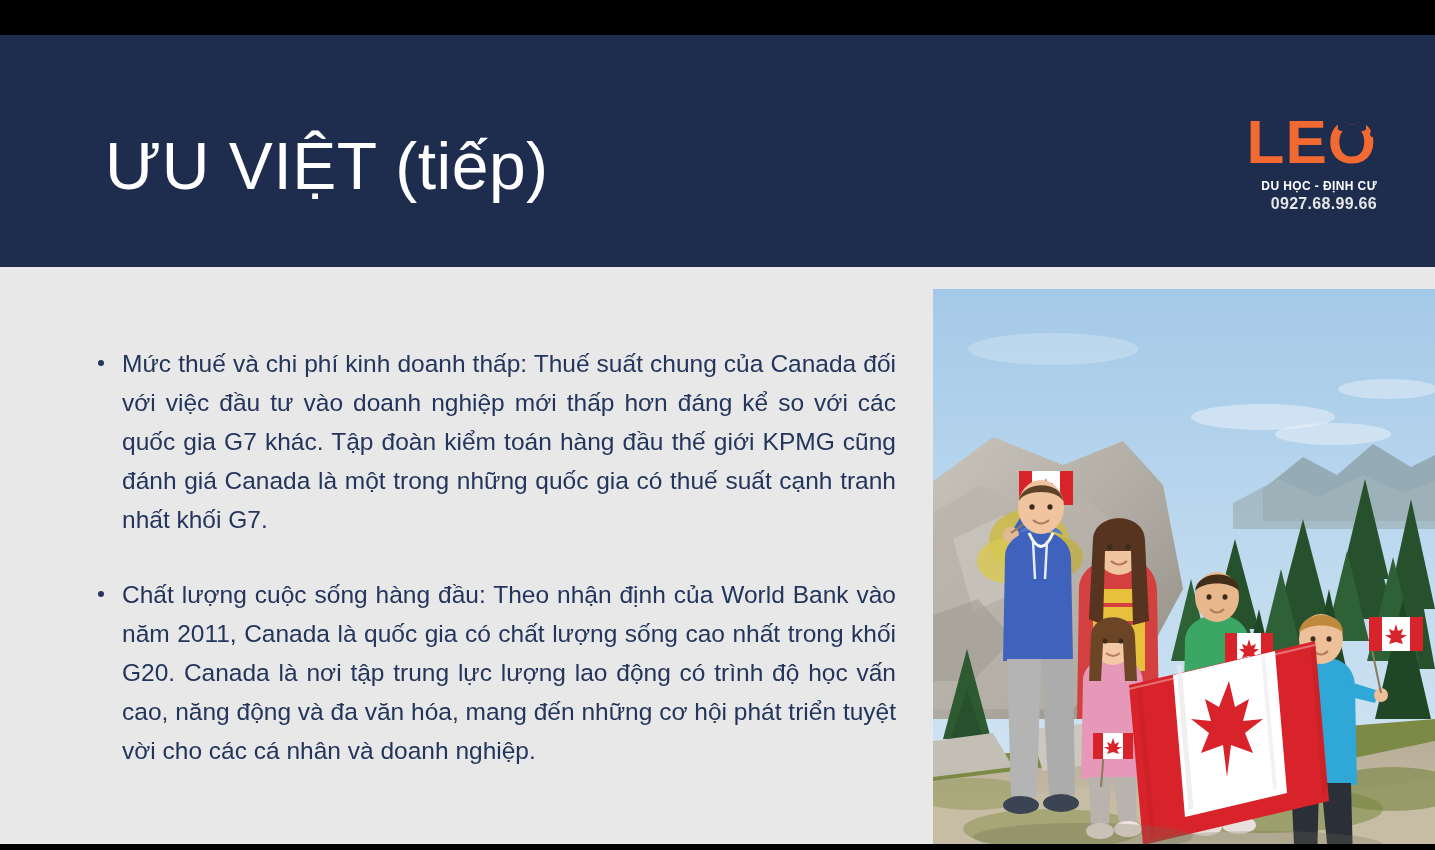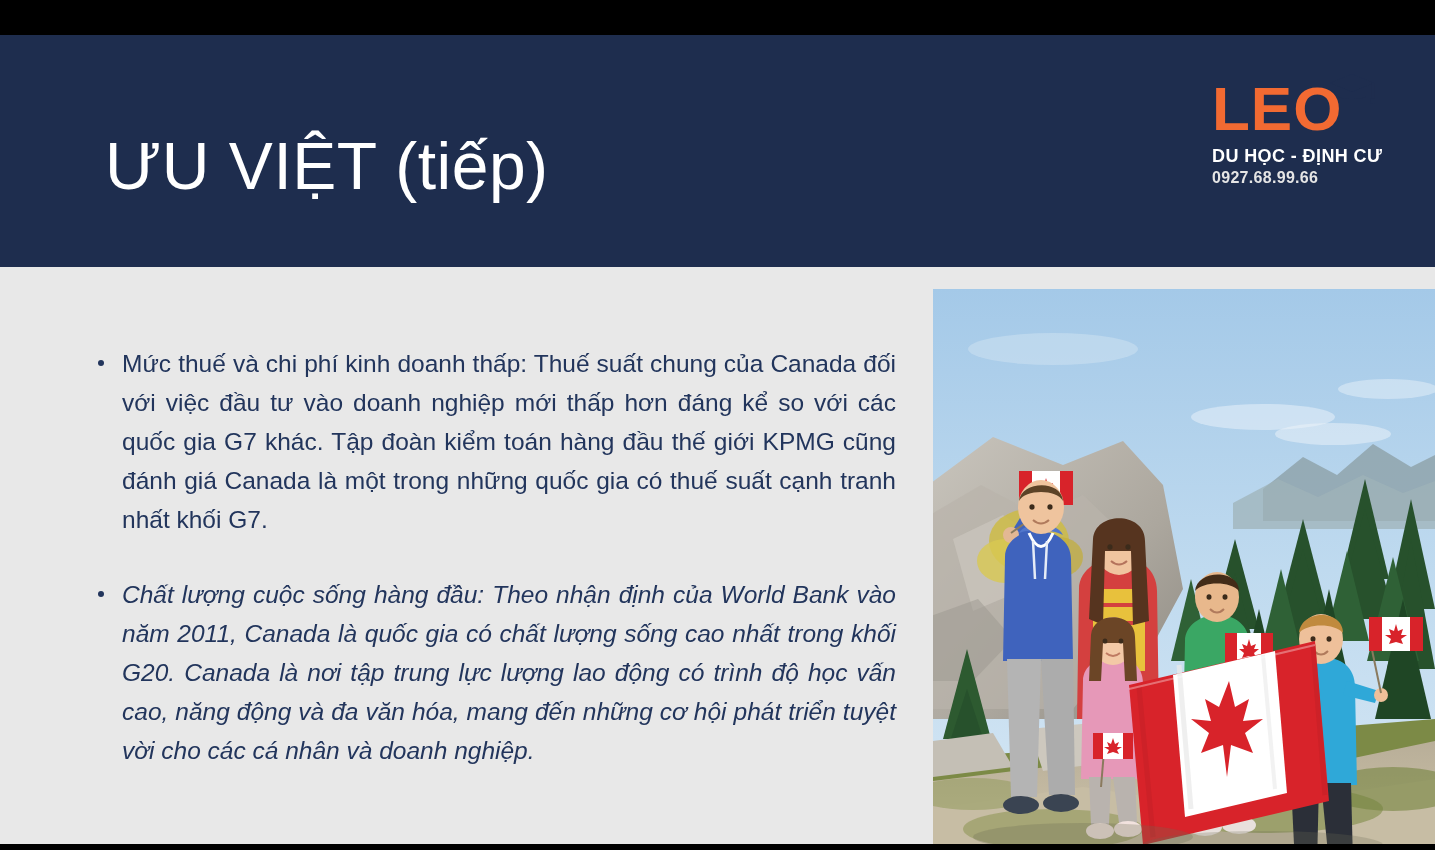--- a/index.html
+++ b/index.html
@@ -54,23 +54,23 @@
     color: #ffffff;
     font-size: 25px;
     font-weight: 400;
     line-height: 1.2;
     white-space: nowrap;
   }
 
   
   .logo {
     position: absolute;
-    right: 58px; top: 41px;
+    right: 58px; top: 74px;
     width: 165px;
-    text-align: left;
+    text-align: right;
   }
   .logo-mark {
     position: relative;
     height: 66px;
   }
   .logo-word {
     font-size: 62px;
     font-weight: 700;
     color: #f26a32;
     letter-spacing: 1px;
@@ -80,21 +80,21 @@
   .grad-cap {
     position: absolute;
     right: 2px;
     top: -4px;
     width: 46px;
     height: 34px;
     pointer-events: none;
   }
   .logo-tag {
     margin-top: 4px;
-    font-size: 18px;
+    font-size: 12px;
     font-weight: 700;
     color: #ffffff;
     letter-spacing: 0.4px;
     white-space: nowrap;
   }
   .logo-phone {
     margin-top: 2px;
     font-size: 16px;
     font-weight: 700;
     color: #e5e5e5;
@@ -118,21 +118,21 @@
   .bullet {
     position: relative;
     padding-left: 26px;
     margin-bottom: 36px;
     color: #22355c;
     font-size: 24.5px;
     line-height: 39px;
     text-align: justify;
     text-justify: inter-word;
   }
-  .bullet:last-child { margin-bottom: 0; font-style: italic; }
+  .bullet:last-child { margin-bottom: 0; }
   .bullet .dot {
     position: absolute;
     left: 2px;
     top: 16px;
     width: 6px;
     height: 6px;
     border-radius: 50%;
     background: #22355c;
   }
 

